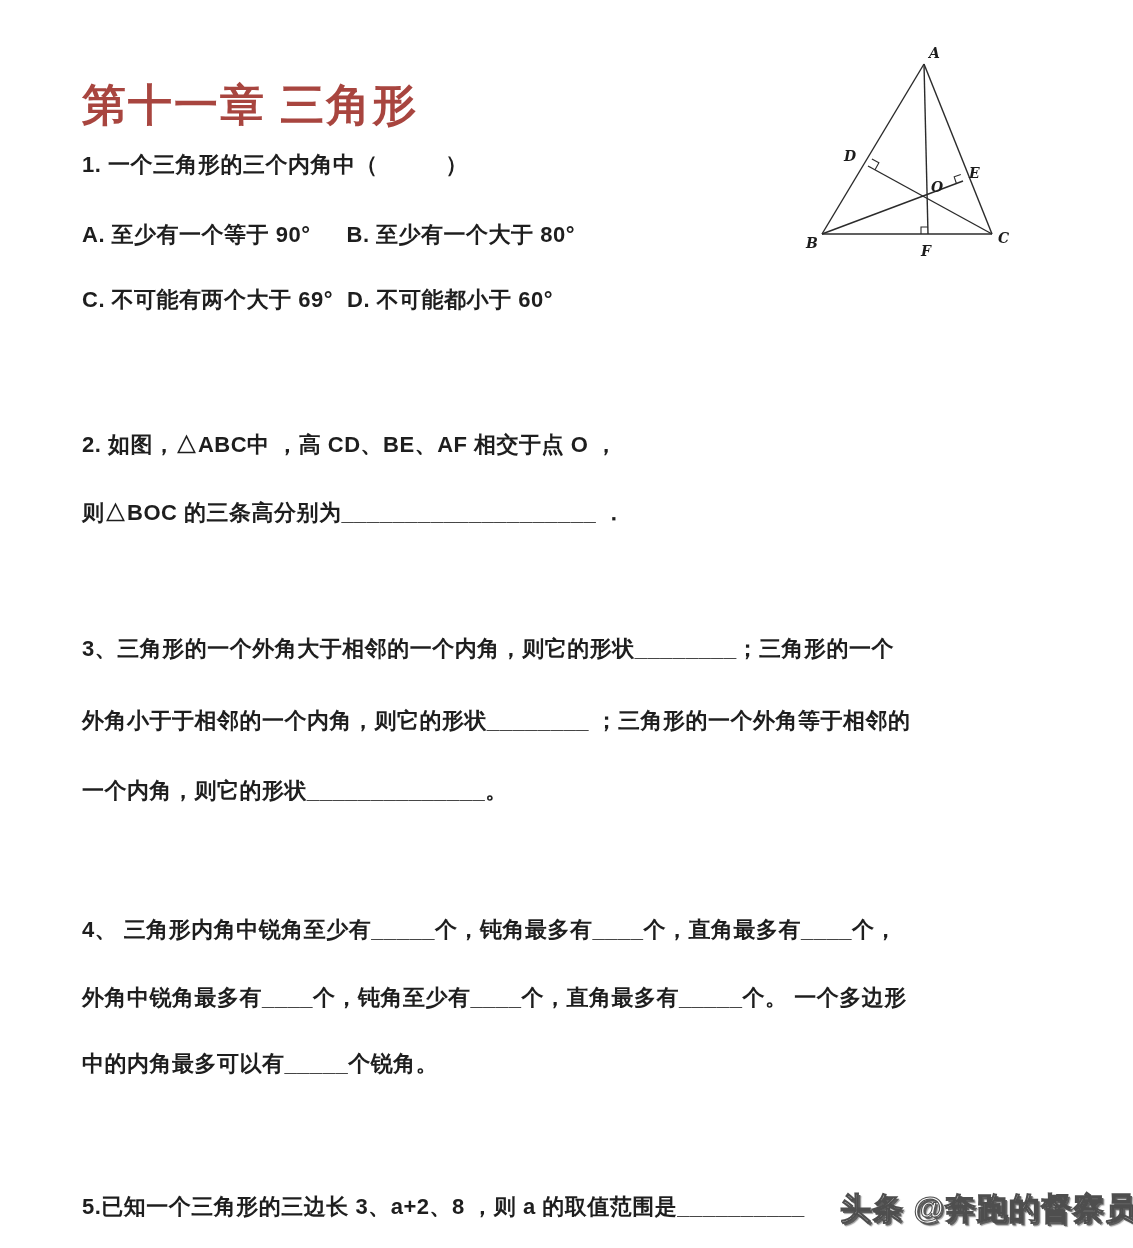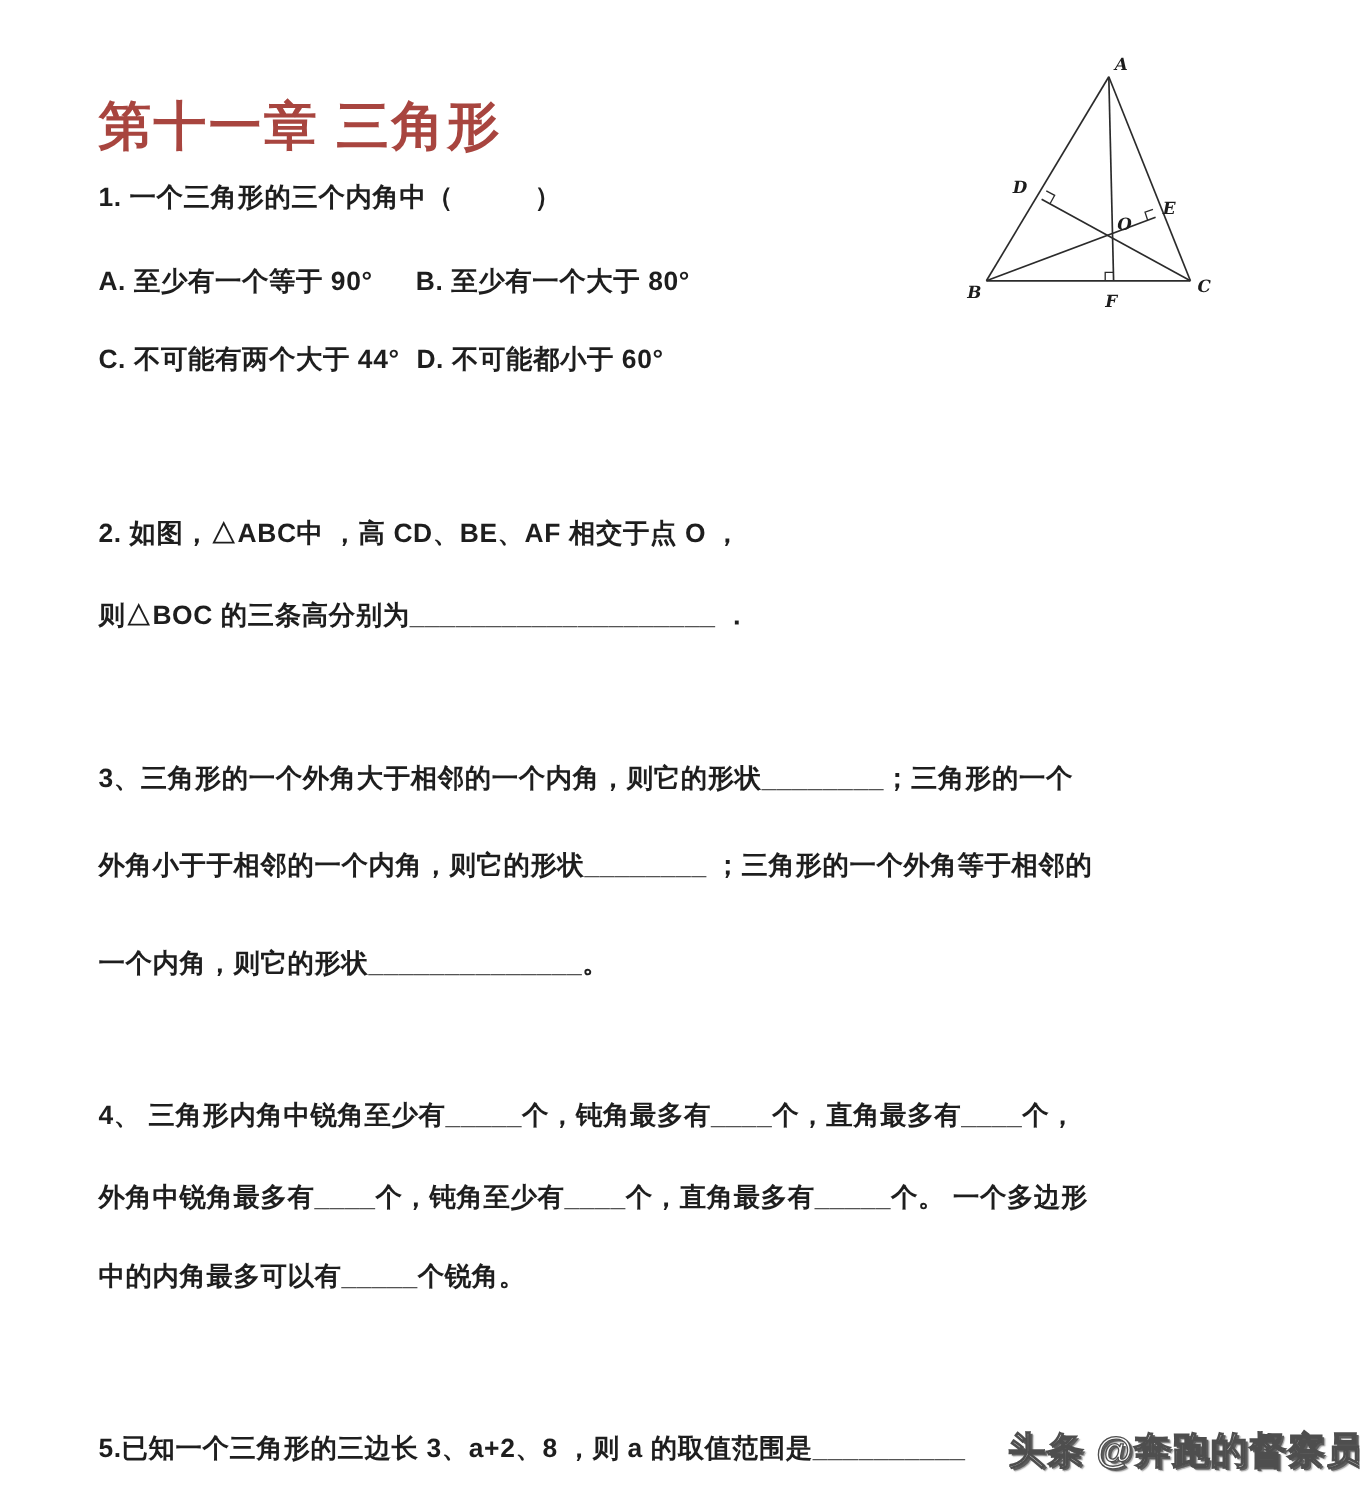--- a/index.html
+++ b/index.html
@@ -31,21 +31,21 @@
   }
   .opt-gap-wide { display: inline-block; margin-right: 36px; }
   .opt-gap-narrow { display: inline-block; margin-right: 14px; }
   .q1-stem   { top: 150px; }
   .q1-ab     { top: 220px; }
   .q1-cd     { top: 285px; }
   .q2-l1     { top: 430px; }
   .q2-l2     { top: 498px; }
   .q3-l1     { top: 634px; }
   .q3-l2     { top: 706px; }
-  .q3-l3     { top: 776px; margin-top: 12px; }
+  .q3-l3     { top: 776px; }
   .q4-l1     { top: 915px; }
   .q4-l2     { top: 983px; }
   .q4-l3     { top: 1049px; }
   .q5-l1     { top: 1192px; }
   .figure {
     position: absolute;
     left: 798px;
     top: 40px;
     width: 224px;
     height: 232px;
@@ -79,21 +79,21 @@
 
   <div class="title">第十一章 三角形</div>
 
   <div class="line q1-stem">1. 一个三角形的三个内角中（　　　）</div>
 
   <div class="line q1-ab">
     <span class="opt-gap-wide">A. 至少有一个等于 90°</span><span>B. 至少有一个大于 80°</span>
   </div>
 
   <div class="line q1-cd">
-    <span class="opt-gap-narrow">C. 不可能有两个大于 44°</span><span>D. 不可能都小于 60°</span>
+    <span class="opt-gap-narrow">C. 不可能有两个大于 69°</span><span>D. 不可能都小于 60°</span>
   </div>
 
   <div class="line q2-l1">2. 如图，△ABC中 ，高 CD、BE、AF 相交于点 O ，</div>
   <div class="line q2-l2">则△BOC 的三条高分别为____________________ ．</div>
 
   <div class="line q3-l1">3、三角形的一个外角大于相邻的一个内角，则它的形状________；三角形的一个</div>
   <div class="line q3-l2">外角小于于相邻的一个内角，则它的形状________ ；三角形的一个外角等于相邻的</div>
   <div class="line q3-l3">一个内角，则它的形状______________。</div>
 
   <div class="line q4-l1">4、 三角形内角中锐角至少有_____个，钝角最多有____个，直角最多有____个，</div>

